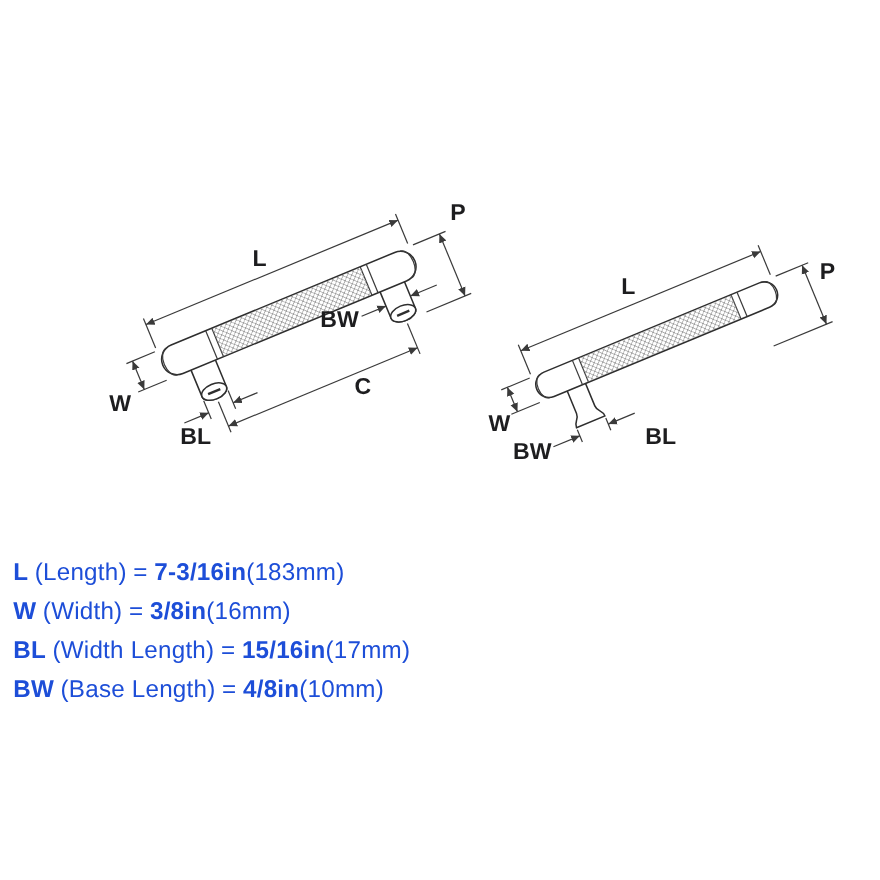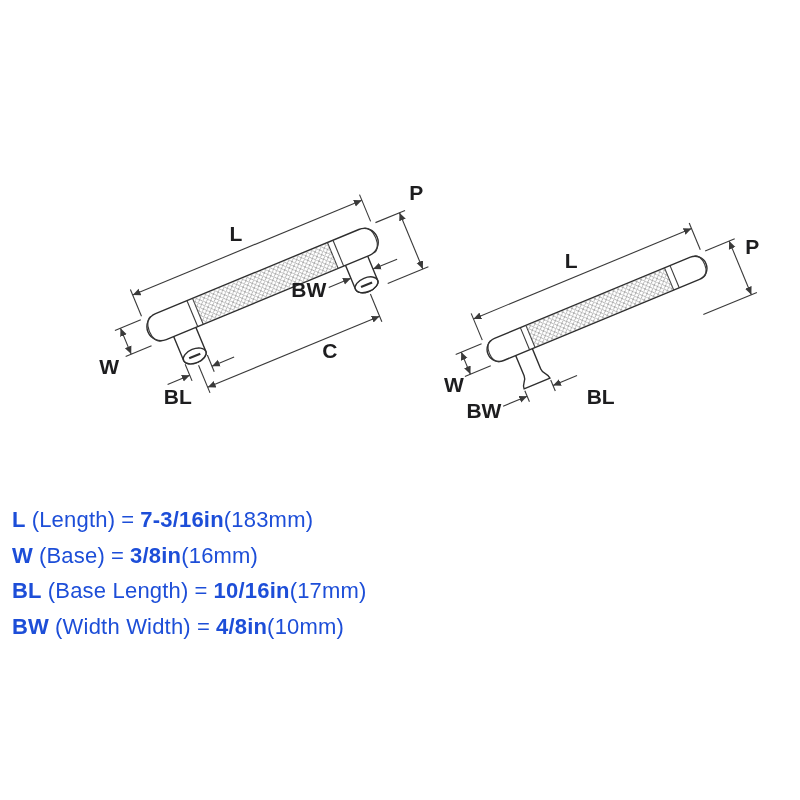--- a/index.html
+++ b/index.html
@@ -151,18 +151,18 @@
       </g>
 
       <g>
         <text class="dimlabel" x="72" y="84" text-anchor="start" transform="rotate(22.5 72 84)">BL</text>
       </g>
     </g>
   </svg>
 
   <div class="legend">
     <div class="legend-row"><span class="abbr">L</span><span class="nm">(Length)</span><span class="eq">=</span><span class="b">7-3/16in</span><span>(183mm)</span></div>
-    <div class="legend-row"><span class="abbr">W</span><span class="nm">(Base)</span><span class="eq">=</span><span class="b">3/8in</span><span>(16mm)</span></div>
-    <div class="legend-row"><span class="abbr">BL</span><span class="nm">(Base Length)</span><span class="eq">=</span><span class="b">10/16in</span><span>(17mm)</span></div>
-    <div class="legend-row"><span class="abbr">BW</span><span class="nm">(Width Width)</span><span class="eq">=</span><span class="b">4/8in</span><span>(10mm)</span></div>
+    <div class="legend-row"><span class="abbr">W</span><span class="nm">(Width)</span><span class="eq">=</span><span class="b">3/8in</span><span>(16mm)</span></div>
+    <div class="legend-row"><span class="abbr">BL</span><span class="nm">(Width Length)</span><span class="eq">=</span><span class="b">15/16in</span><span>(17mm)</span></div>
+    <div class="legend-row"><span class="abbr">BW</span><span class="nm">(Base Length)</span><span class="eq">=</span><span class="b">4/8in</span><span>(10mm)</span></div>
   </div>
 
 </div>
 
 </body></html>

